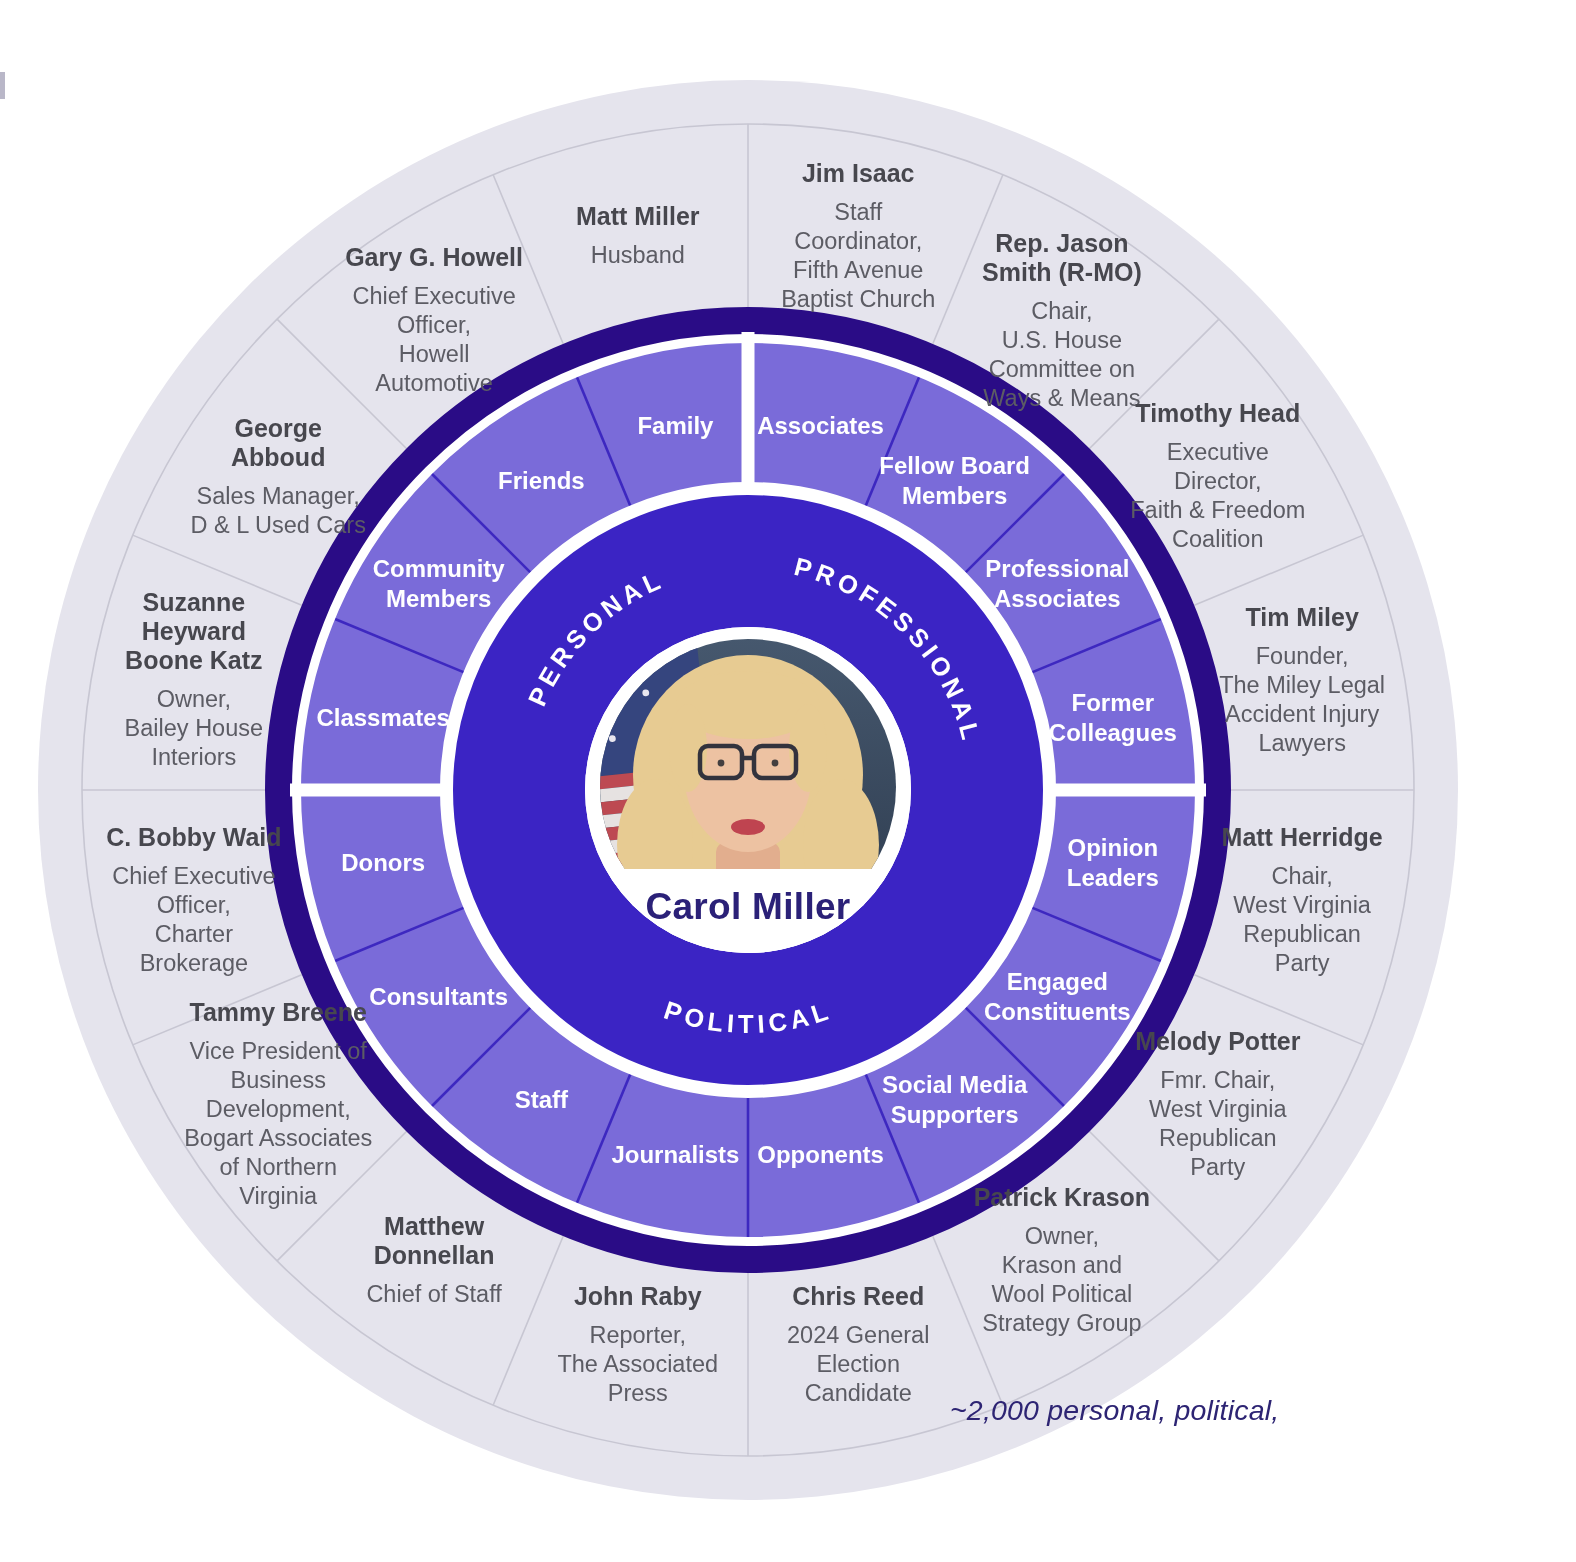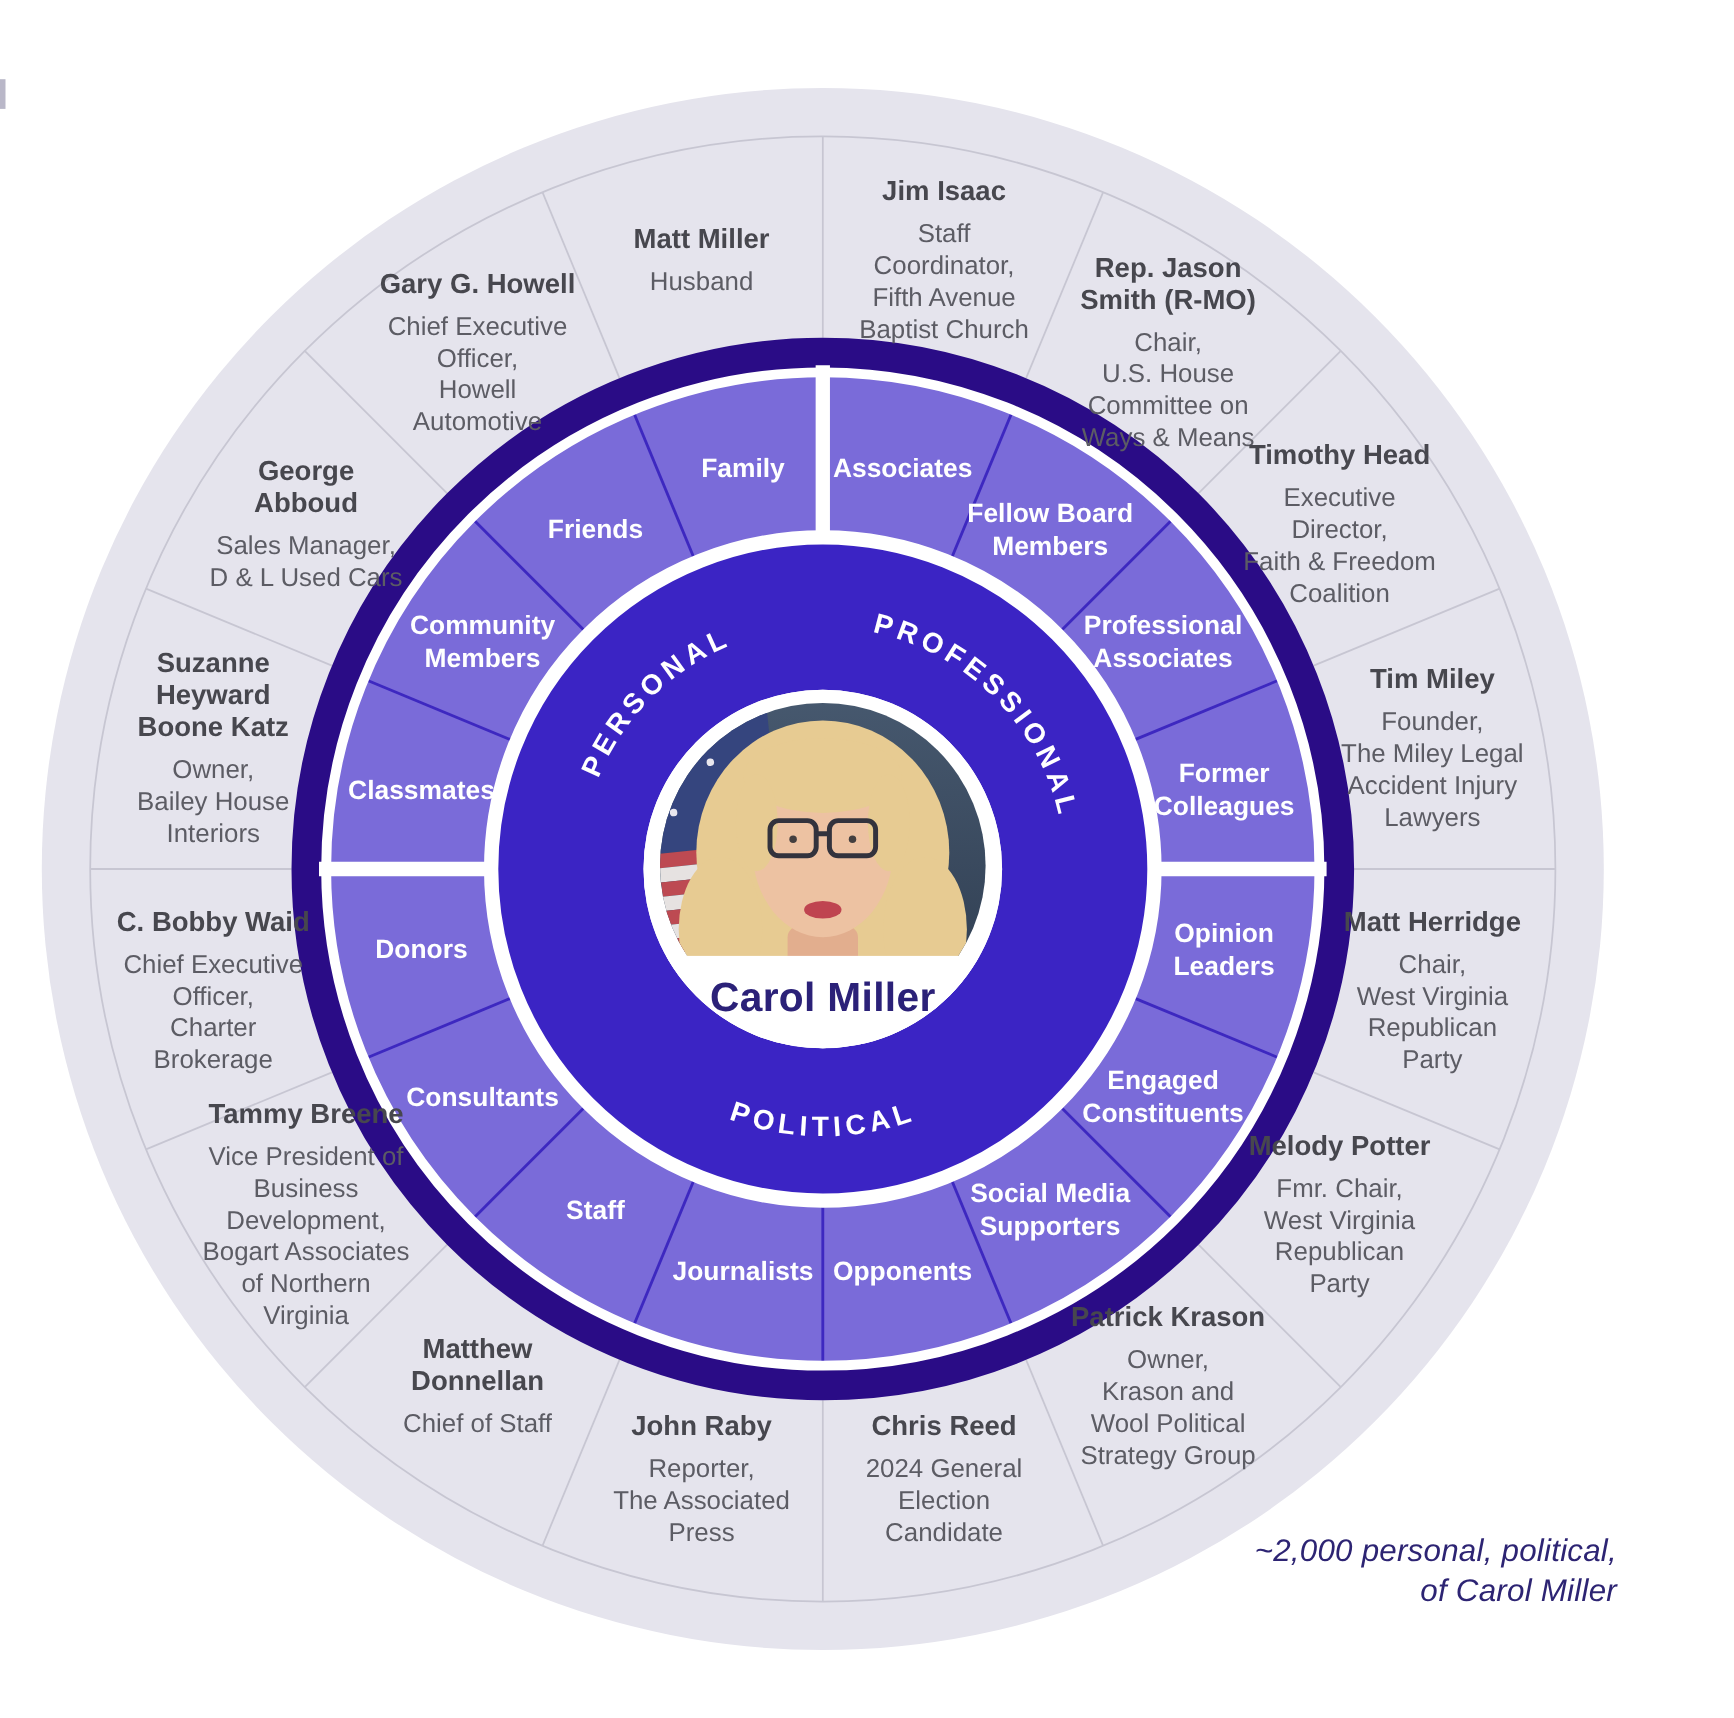--- a/index.html
+++ b/index.html
@@ -5,21 +5,20 @@
   html,body{margin:0;padding:0;background:#ffffff;}
   body{font-family:"Liberation Sans", sans-serif;}
   .canvas{position:relative;width:1576px;height:1562px;overflow:hidden;background:#ffffff;}
   #wheel-svg{position:absolute;left:0;top:0;}
   .edge-artifact{position:absolute;left:0;top:72px;width:5px;height:27px;background:#b9b7c8;}
   .caption{
     position:absolute;
     right:106px;
     top:1392px;
     width:520px;
-    text-align:right;
     font-size:28.5px;
     line-height:36px;
     font-style:italic;
     font-weight:500;
     color:#2d2473;
     letter-spacing:0.2px;
   }
   .caption span{display:block;}
   
   text{font-family:"Liberation Sans", sans-serif;}
@@ -184,15 +183,14 @@
         <text text-anchor="middle"><tspan x="278.2196690490622" y="1020.8971816560756" font-size="25" font-weight="700" fill="#47474E">Tammy Breene</tspan><tspan x="278.2196690490622" y="1058.8971816560756" font-size="23.5" font-weight="400" fill="#5C5C64">Vice President of</tspan><tspan x="278.2196690490622" y="1087.8971816560756" font-size="23.5" font-weight="400" fill="#5C5C64">Business</tspan><tspan x="278.2196690490622" y="1116.8971816560756" font-size="23.5" font-weight="400" fill="#5C5C64">Development,</tspan><tspan x="278.2196690490622" y="1145.8971816560756" font-size="23.5" font-weight="400" fill="#5C5C64">Bogart Associates</tspan><tspan x="278.2196690490622" y="1174.8971816560756" font-size="23.5" font-weight="400" fill="#5C5C64">of Northern</tspan><tspan x="278.2196690490622" y="1203.8971816560756" font-size="23.5" font-weight="400" fill="#5C5C64">Virginia</tspan></text>
         <text text-anchor="middle"><tspan x="193.85631657217482" y="846.2260319391127" font-size="25" font-weight="700" fill="#47474E">C. Bobby Waid</tspan><tspan x="193.85631657217482" y="884.2260319391127" font-size="23.5" font-weight="400" fill="#5C5C64">Chief Executive</tspan><tspan x="193.85631657217482" y="913.2260319391127" font-size="23.5" font-weight="400" fill="#5C5C64">Officer,</tspan><tspan x="193.85631657217482" y="942.2260319391127" font-size="23.5" font-weight="400" fill="#5C5C64">Charter</tspan><tspan x="193.85631657217482" y="971.2260319391127" font-size="23.5" font-weight="400" fill="#5C5C64">Brokerage</tspan></text>
         <text text-anchor="middle"><tspan x="193.85631657217482" y="611.2739680608875" font-size="25" font-weight="700" fill="#47474E">Suzanne</tspan><tspan x="193.85631657217482" y="640.2739680608875" font-size="25" font-weight="700" fill="#47474E">Heyward</tspan><tspan x="193.85631657217482" y="669.2739680608875" font-size="25" font-weight="700" fill="#47474E">Boone Katz</tspan><tspan x="193.85631657217482" y="707.2739680608875" font-size="23.5" font-weight="400" fill="#5C5C64">Owner,</tspan><tspan x="193.85631657217482" y="736.2739680608875" font-size="23.5" font-weight="400" fill="#5C5C64">Bailey House</tspan><tspan x="193.85631657217482" y="765.2739680608875" font-size="23.5" font-weight="400" fill="#5C5C64">Interiors</tspan></text>
         <text text-anchor="middle"><tspan x="278.2196690490618" y="436.602818343925" font-size="25" font-weight="700" fill="#47474E">George</tspan><tspan x="278.2196690490618" y="465.602818343925" font-size="25" font-weight="700" fill="#47474E">Abboud</tspan><tspan x="278.2196690490618" y="503.602818343925" font-size="23.5" font-weight="400" fill="#5C5C64">Sales Manager,</tspan><tspan x="278.2196690490618" y="532.602818343925" font-size="23.5" font-weight="400" fill="#5C5C64">D &amp; L Used Cars</tspan></text>
         <text text-anchor="middle"><tspan x="434.10281834392475" y="266.21966904906196" font-size="25" font-weight="700" fill="#47474E">Gary G. Howell</tspan><tspan x="434.10281834392475" y="304.21966904906196" font-size="23.5" font-weight="400" fill="#5C5C64">Chief Executive</tspan><tspan x="434.10281834392475" y="333.21966904906196" font-size="23.5" font-weight="400" fill="#5C5C64">Officer,</tspan><tspan x="434.10281834392475" y="362.21966904906196" font-size="23.5" font-weight="400" fill="#5C5C64">Howell</tspan><tspan x="434.10281834392475" y="391.21966904906196" font-size="23.5" font-weight="400" fill="#5C5C64">Automotive</tspan></text>
         <text text-anchor="middle"><tspan x="637.7739680608872" y="225.35631657217482" font-size="25" font-weight="700" fill="#47474E">Matt Miller</tspan><tspan x="637.7739680608872" y="263.3563165721748" font-size="23.5" font-weight="400" fill="#5C5C64">Husband</tspan></text>
       </g>
     </svg>
   <div class="caption">
     <span>~2,000 personal, political,</span>
-    <span>of Carol Miller</span>
   </div>
 </div>
 
 </body></html>

